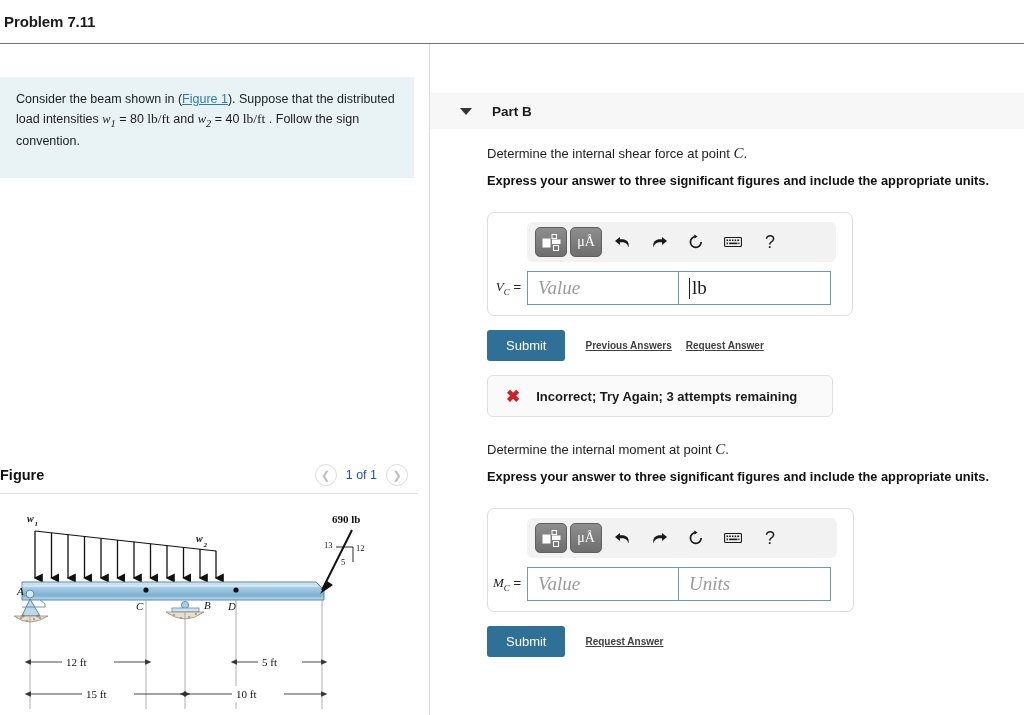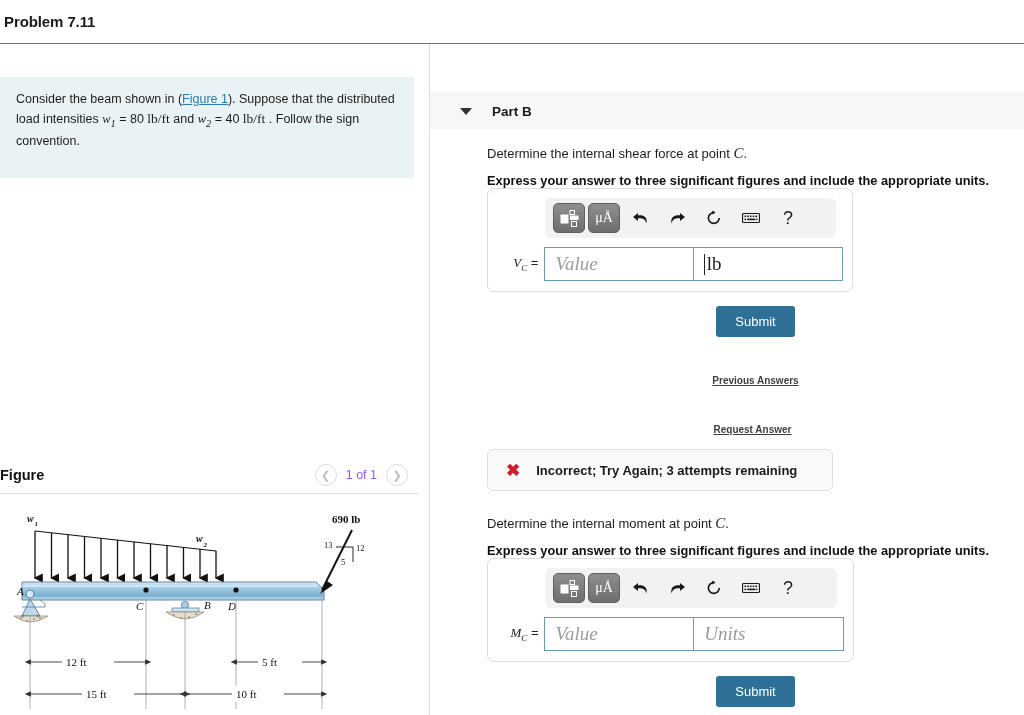--- a/index.html
+++ b/index.html
@@ -52,21 +52,21 @@
   #figure-nav {
     margin-left:auto; display:flex; align-items:center; gap:9px;
     padding-right:10px;
   }
   .nav-circle {
     width:22px; height:22px; border-radius:50%;
     border:1px solid #dddddd; background:#fff;
     display:flex; align-items:center; justify-content:center;
     color:#bdbdbd; font-size:11px;
   }
-  #figure-counter { font-size:12.5px; color:#8b5cf6; }
+  #figure-counter { font-size:12.5px; color:#1d4ed8; }
   #figure-rule {
     position:absolute; left:0; top:449px; width:418px;
     height:1px; background:#e0e0e0;
   }
 
   
   #figure-diagram { position:absolute; left:0; top:460px; width:420px; height:240px; }
 
   
   .part-header {
@@ -84,26 +84,26 @@
     margin-right:20px;
   }
   .part-title { font-size:13.5px; font-weight:bold; color:#1a1a1a; }
 
   .part-body { padding:0 0 0 57px; }
   .prompt { font-size:13px; color:#1c1c1c; margin-top:16px; }
   .prompt-bold { font-size:12.8px; font-weight:bold; color:#111; margin-top:11px; }
 
   
   .answer-box {
-    margin-top:0;
+    margin-top:24px;
     border:1px solid #dcdcdc;
     border-radius:7px;
     background:#fff;
     width:366px;
-    padding:9px 9px 10px 19px;
+    padding:9px 9px 10px 1px;
   }
   .answer-box.wide { width:367px; }
   .mini-toolbar {
     background:#f2f2f2;
     border-radius:6px;
     height:40px;
     margin-left:38px;
     margin-right:7px;
     display:flex; align-items:center;
     padding-left:8px; gap:3px;
@@ -145,21 +145,21 @@
     color:#1a1a1a; font-style:normal;
     font-family:"Liberation Serif", serif;
     position:relative;
   }
   .inp.filled .caret {
     display:inline-block; width:1px; height:21px;
     background:#222; margin-right:2px;
   }
 
   
-  .submit-row { display:flex; align-items:center; margin-top:14px; gap:38px;flex-direction:column; }
+  .submit-row { display:flex; align-items:center; margin-top:14px; gap:20px; }
   .btn-submit {
     background:#2e7096;
     color:#ffffff;
     font-size:13px;
     padding:8px 19px;
     border:none; border-radius:3px;
     font-family:"Liberation Sans", sans-serif;
   }
   .link {
     color:#404040; font-size:10px; font-weight:bold;

